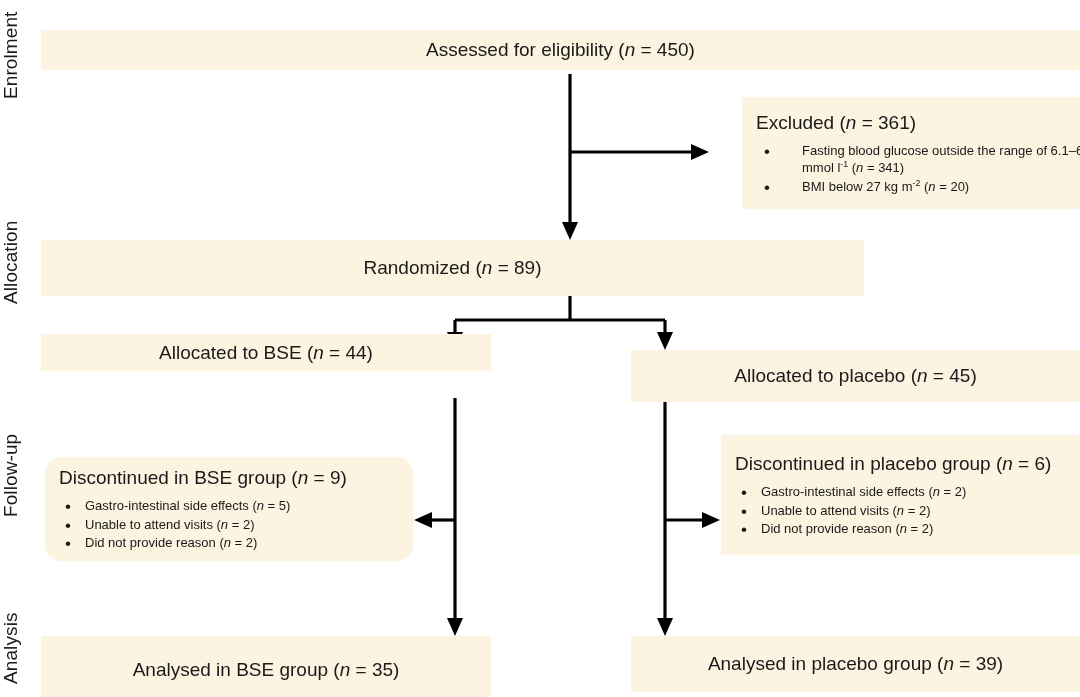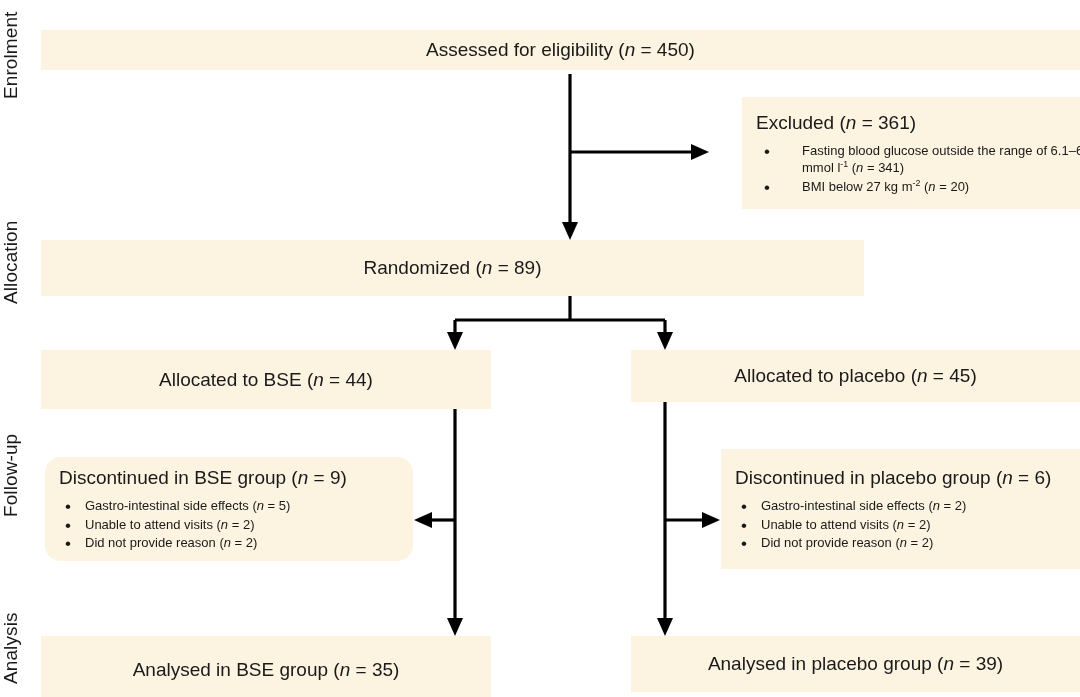--- a/index.html
+++ b/index.html
@@ -60,24 +60,24 @@
   ul.reasons.wide li { padding-left: 46px; }
   ul.reasons.wide li::before { left: 8px; }
 
   .ital { font-style: italic; }
   sup { font-size: .68em; vertical-align: super; line-height: 0; }
 
   
   #box-assessed   { left: 41px;  top: 30px;  width: 1039px; height: 40px; }
   #box-excluded   { left: 742px; top: 97px;  width: 370px;  height: 112px; }
   #box-randomized { left: 41px;  top: 240px; width: 823px; height: 56px; }
-  #box-alloc-bse  { left: 41px;  top: 350px; width: 450px;  height: 59px; }
+  #box-alloc-bse  { left: 41px;  top: 334px; width: 450px;  height: 37px; }
   #box-alloc-pbo  { left: 631px; top: 350px; width: 449px;  height: 52px; }
   #box-disc-bse   { left: 45px;  top: 457px; width: 368px;  height: 104px; border-radius: 16px; }
-  #box-disc-pbo   { left: 721px; top: 449px; width: 359px;  height: 120px; }
+  #box-disc-pbo   { left: 721px; top: 435px; width: 359px;  height: 120px; }
   #box-anal-bse   { left: 41px;  top: 636px; width: 450px;  height: 68px; }
   #box-anal-pbo   { left: 631px; top: 636px; width: 449px;  height: 56px; }
 
   
   #connectors {
     position: absolute; left: 0; top: 0;
     width: 1080px; height: 697px;
     pointer-events: none;
   }
   #connectors line, #connectors path { stroke: #000; stroke-width: 3.2; fill: none; }

